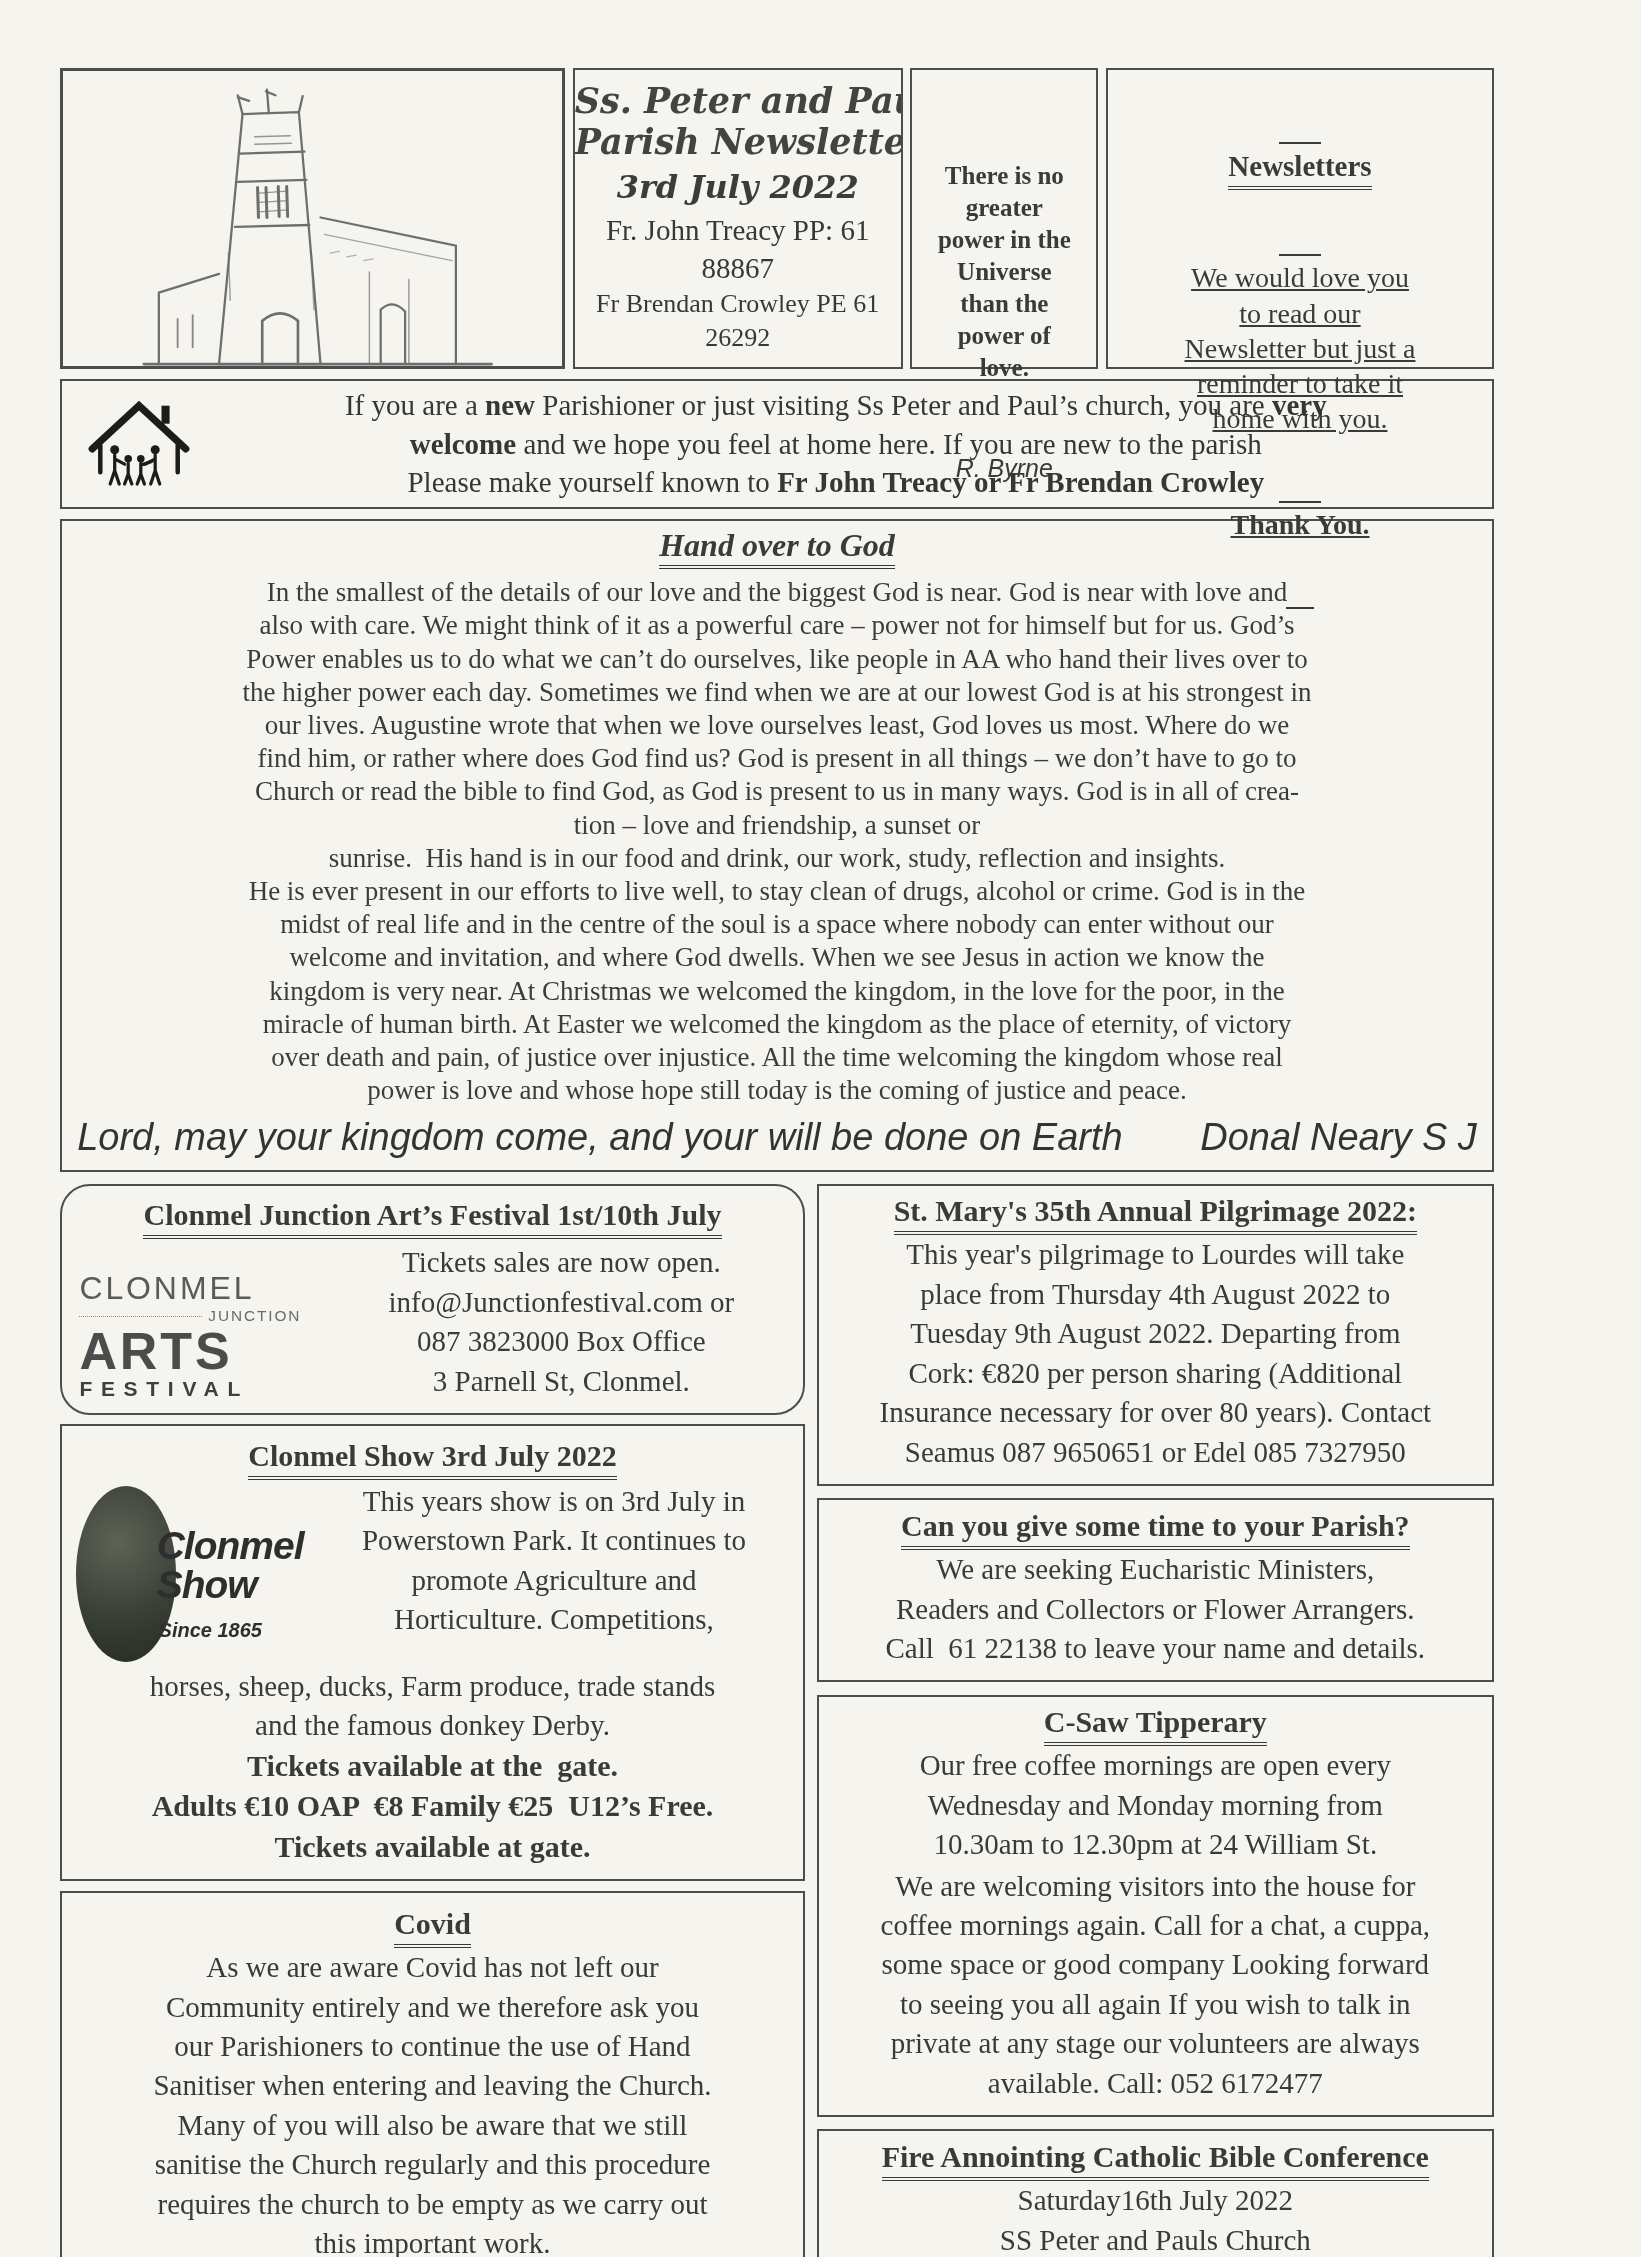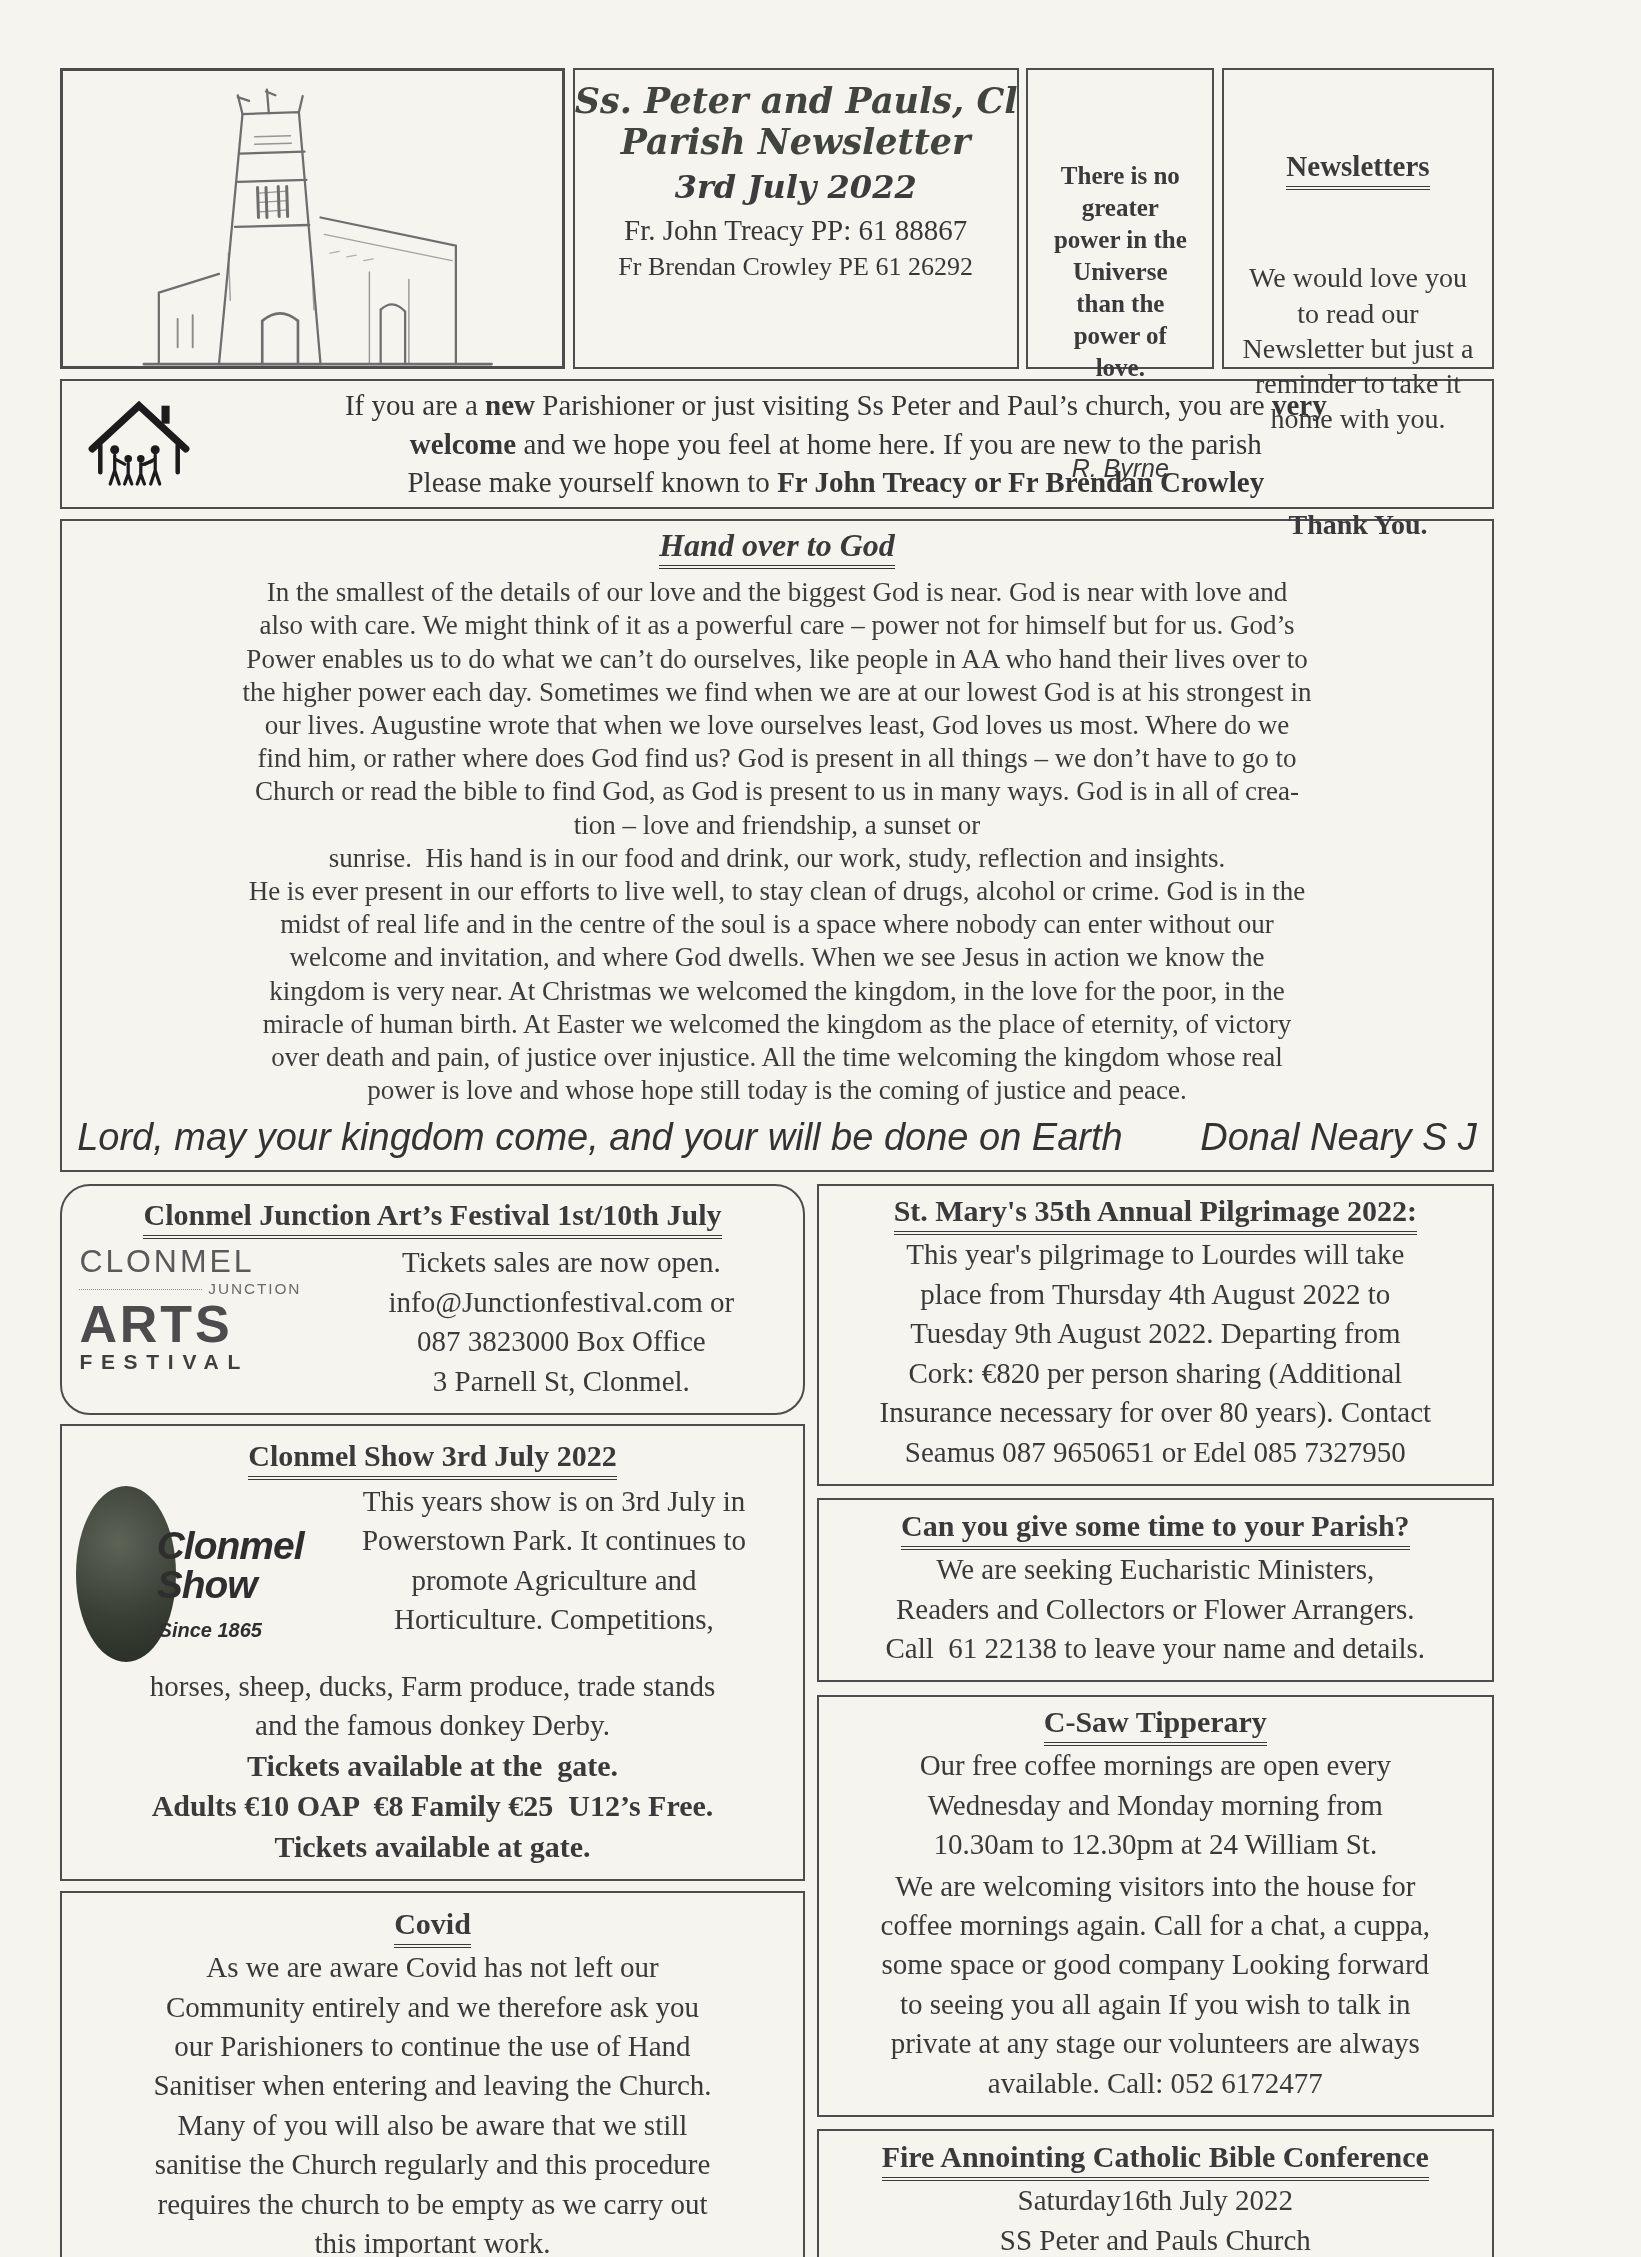--- a/index.html
+++ b/index.html
@@ -21,21 +21,21 @@
   
   .header-row{display:flex;gap:7.7px;height:301px;}
   .church-box{width:505px;border:3.9px solid #4d4d4d;box-sizing:border-box;display:flex;align-items:flex-end;justify-content:center;overflow:hidden;}
   .title-box{flex:1;padding-top:9.7px;text-align:center;overflow:hidden;}
   .np-title{font-family:"DejaVu Serif",serif;font-style:italic;font-weight:bold;font-size:35px;line-height:1.18;color:#42443f;white-space:nowrap;}
   .np-date{font-family:"DejaVu Serif",serif;font-style:italic;font-weight:bold;font-size:32px;margin-top:5.8px;color:#3c3c3c;}
   .np-contact{font-size:29px;line-height:1.3;margin-top:5.8px;color:#383838;}
   .np-contact2{font-size:26px;line-height:1.3;color:#383838;}
   .quote-box{width:188px;padding-top:26px;font-weight:bold;font-size:25px;line-height:1.28;}
   .quote-author{margin-top:3.9px;font-size:25px;}
-  .news-box{width:272px;padding-top:7.7px;font-size:28px;line-height:1.26;}
+  .news-box{width:388px;padding-top:7.7px;font-size:28px;line-height:1.26;text-decoration:underline;}
   .news-title{font-size:29px;font-weight:bold;}
   .news-close{font-weight:bold;}
 
   
   .welcome-box{margin-top:9.7px;display:flex;align-items:center;min-height:122px;padding:5.8px 13.5px;}
   .welcome-icon{width:108px;flex:0 0 auto;margin-left:9.7px;}
   .welcome-text{flex:1;text-align:center;font-size:29px;line-height:1.32;color:#363636;}
   .b{font-weight:bold;}
 
   
@@ -47,21 +47,21 @@
   .hand-footer .author{margin-left:68px;}
 
   
   .columns{display:flex;gap:11.6px;margin-top:11.6px;align-items:flex-start;}
   .col-left{width:745px;display:flex;flex-direction:column;gap:9.7px;}
   .col-right{flex:1;display:flex;flex-direction:column;gap:12.6px;}
   .body-text{font-size:29px;line-height:1.36;color:#3a3a3a;}
 
   
   .arts-box{padding:3.9px 9.7px 11.6px 9.7px;border-radius:30px;}
-  .arts-content{display:flex;align-items:flex-start;margin-top:3.9px;gap:28px;}
+  .arts-content{display:flex;align-items:flex-end;margin-top:3.9px;gap:28px;}
   .arts-logo{width:222px;flex:0 0 auto;font-family:"Liberation Sans","DejaVu Sans",sans-serif;padding-left:7.7px;}
   .arts-l1{font-size:32px;letter-spacing:2.9px;color:#5a5a5a;}
   .arts-l2{display:flex;align-items:center;color:#6a6a6a;}
   .arts-l2 .rule{flex:1;border-top:1.9px dotted #8a8a8a;margin-right:6.8px;}
   .arts-l2 .jt{font-size:15.4px;letter-spacing:1.9px;}
   .arts-l3{font-size:52px;font-weight:800;letter-spacing:2.9px;color:#4c4c4c;line-height:1.0;}
   .arts-l4{font-size:21px;letter-spacing:8.7px;font-weight:600;color:#3f3f3f;}
   .arts-body{flex:1;}
 
   

